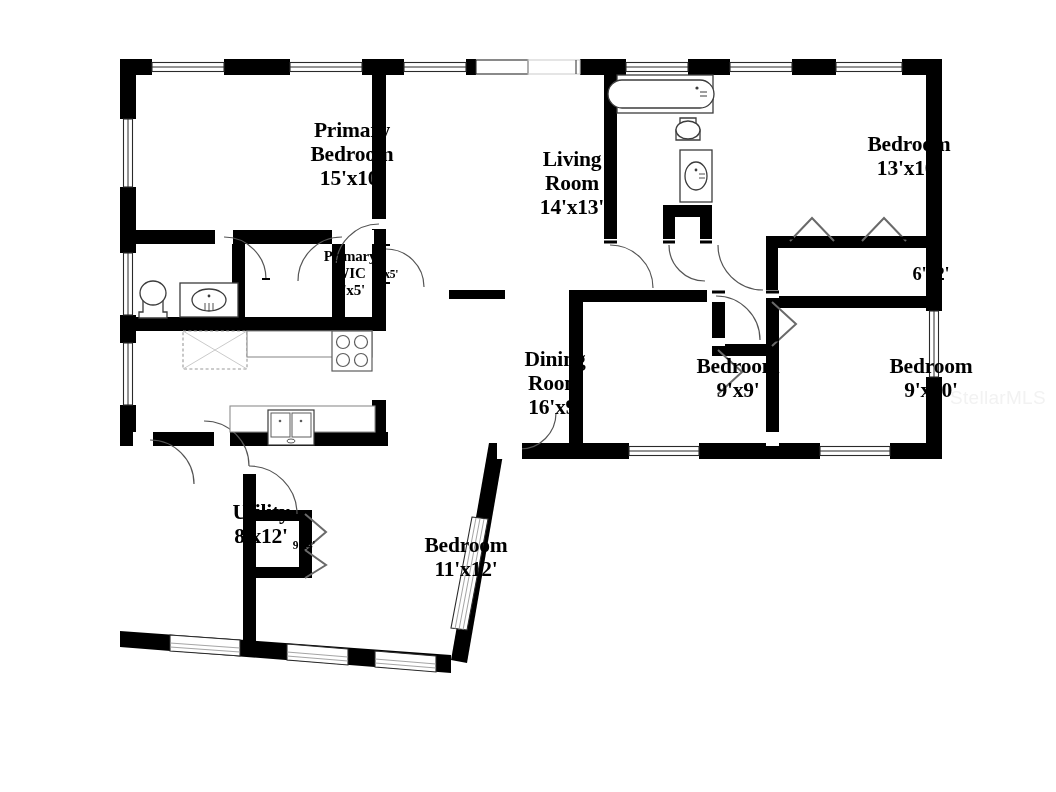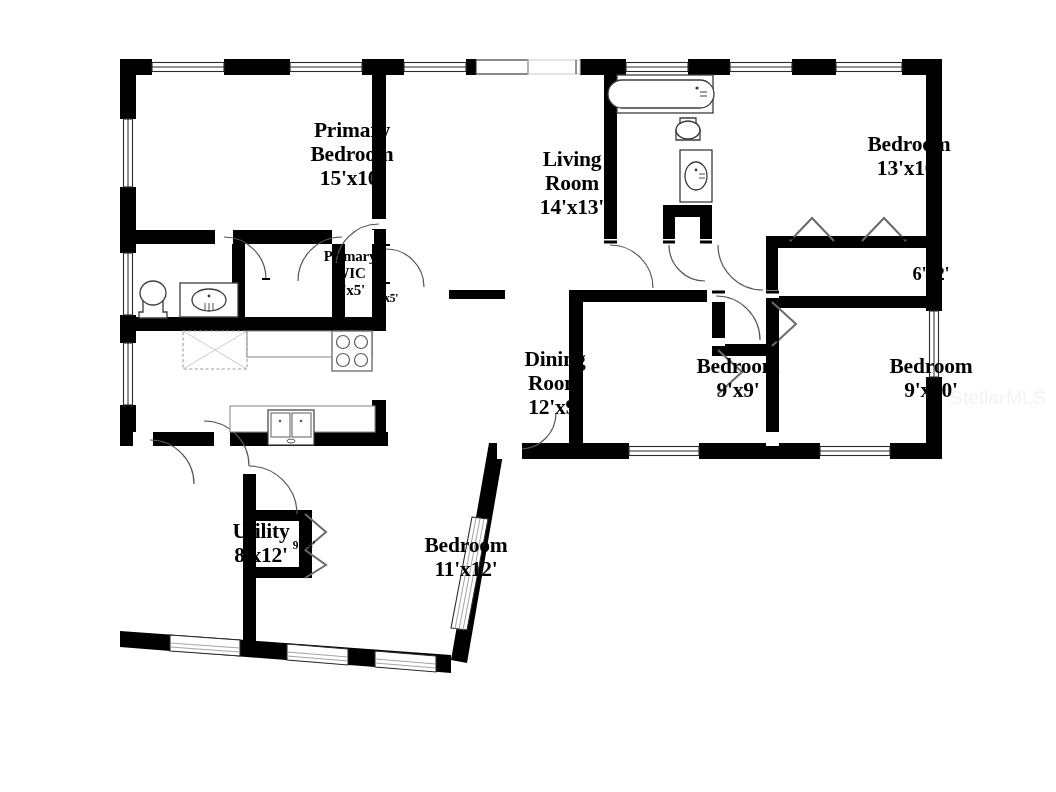--- a/index.html
+++ b/index.html
@@ -370,43 +370,43 @@
   </svg>
 
   <div class="room-label lbl-lg" style="left:252px; top:118px; width:200px;">Primary
 Bedroom
 15'x10'</div>
 
   <div class="room-label lbl-sm" style="left:290px; top:248px; width:120px;">Primary
 WIC
 5'x5'</div>
 
-  <div class="room-label lbl-xs" style="left:362px; top:268px; width:50px;margin-top:24px;">2'x5'</div>
+  <div class="room-label lbl-xs" style="left:362px; top:268px; width:50px;">2'x5'</div>
 
 
   <div class="room-label lbl-lg" style="left:497px; top:147px; width:150px;">Living
 Room
 14'x13'</div>
 
   <div class="room-label lbl-lg" style="left:480px; top:347px; width:150px;">Dining
 Room
-12'x9'</div>
+16'x9'</div>
 
   <div class="room-label lbl-lg" style="left:819px; top:132px; width:180px;">Bedroom
 13'x10'</div>
 
   <div class="room-label lbl-md" style="left:896px; top:264px; width:70px;">6'x2'</div>
 
   <div class="room-label lbl-lg" style="left:658px; top:354px; width:160px;">Bedroom
 9'x9'</div>
 
   <div class="room-label lbl-lg" style="left:851px; top:354px; width:160px;">Bedroom
 9'x10'</div>
 
-  <div class="room-label lbl-lg" style="left:196px; top:519px; width:130px;">Utility
+  <div class="room-label lbl-lg" style="left:196px; top:500px; width:130px;">Utility
 8'x12'</div>
 
   <div class="room-label lbl-xs" style="left:282px; top:539px; width:44px;">9'x4'</div>
 
   <div class="room-label lbl-lg" style="left:381px; top:533px; width:170px;">Bedroom
 11'x12'</div>
 
   <div class="watermark">StellarMLS</div>
 
 

